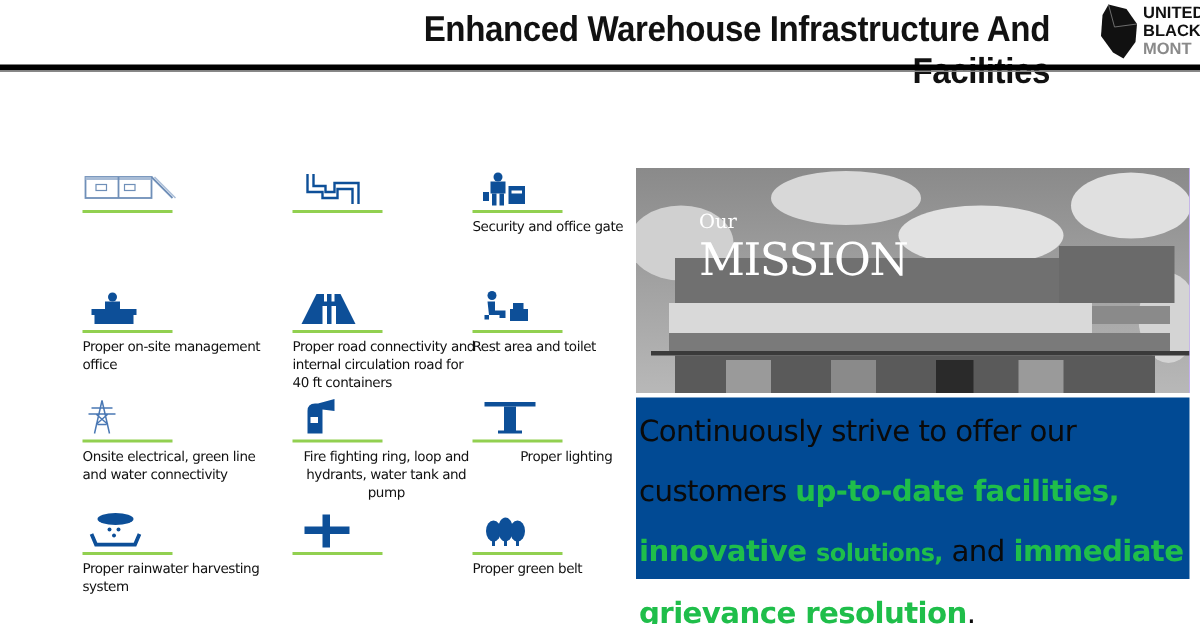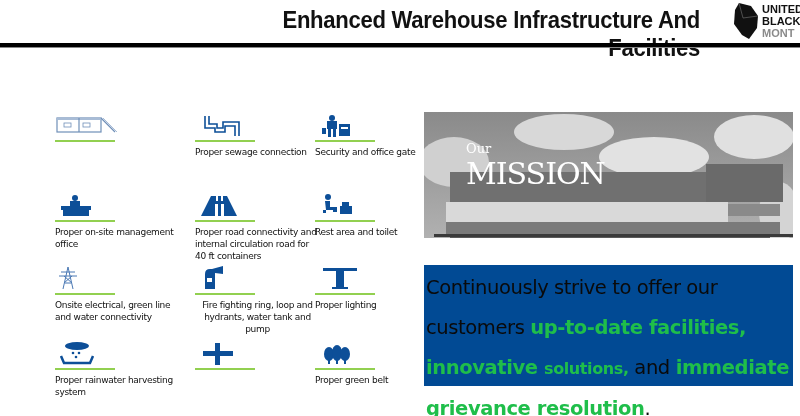--- a/index.html
+++ b/index.html
@@ -12,21 +12,21 @@
   .logo .txt { position:absolute; left:29px; top:1px; font-size:11px; font-weight:bold; line-height:12px; }
   .logo .l1,.logo .l2 { color:#111; }
   .logo .l3 { color:#8a8a8a; }
 
   .item { position:absolute; width:125px; }
   .item .ico { height:26px; width:70px; position:relative; }
   .item .uline { width:60px; height:2px; background:#92d050; margin-top:2px; }
   .item .lbl { font-size:9px; color:#111; line-height:12px; margin-top:4px; font-family:"DejaVu Sans", sans-serif; letter-spacing:-0.3px; }
   svg { display:block; }
 
-  .photo { position:absolute; left:424px; top:112px; width:369px; height:126px; overflow:hidden; background:#8b5cf6; }
+  .photo { position:absolute; left:424px; top:112px; width:369px; height:150px; overflow:hidden; background:#8b5cf6; }
   .mission-box { position:absolute; left:424px; top:265px; width:369px; height:121px; background:#014a94; padding:3px 0 0 2px; }
   .mission-box p { font-size:19.5px; line-height:40px; color:#0a0a0a; font-family:"DejaVu Sans", sans-serif; letter-spacing:-0.4px; }
   .mission-box .g { color:#1fbe4a; font-weight:bold; }
   .mission-box .gs { color:#1fbe4a; font-weight:bold; font-size:16px; }
 </style>
 </head>
 <body>
 
 <div class="title">Enhanced Warehouse Infrastructure And Facilities</div>
 
@@ -59,21 +59,20 @@
   <div class="uline"></div>
 </div>
 
 <div class="item" style="left:195px;top:112px;">
   <div class="ico">
     <svg width="70" height="26" viewBox="0 0 70 26">
       <path d="M10,4 V16 H20 V20 H30 V14 H40 V24 M14,4 V12 H22 V16 H28 V10 H44 V24" fill="none" stroke="#0d4f98" stroke-width="1.6"></path>
     </svg>
   </div>
   <div class="uline"></div>
-  <div class="lbl">Proper sewage connection</div>
 </div>
 
 <div class="item" style="left:315px;top:112px;">
   <div class="ico">
     <svg width="70" height="26" viewBox="0 0 70 26">
       <circle cx="17" cy="6" r="3" fill="#0d4f98"></circle>
       <rect x="12" y="9" width="10" height="8" fill="#0d4f98"></rect>
       <rect x="13" y="17" width="3" height="8" fill="#0d4f98"></rect>
       <rect x="18" y="17" width="3" height="8" fill="#0d4f98"></rect>
       <rect x="7" y="16" width="4" height="6" fill="#0d4f98"></rect>
@@ -140,21 +139,21 @@
   <div class="ico">
     <svg width="70" height="26" viewBox="0 0 70 26">
       <path d="M10,24 V9 Q10,4 15,4 H17 L28,1 V9 L20,8 V24 Z" fill="#0d4f98"></path>
       <rect x="12" y="13" width="5" height="4" fill="#fff"></rect>
     </svg>
   </div>
   <div class="uline"></div>
   <div class="lbl">Fire fighting ring, loop and hydrants, water tank and pump</div>
 </div>
 
-<div class="item" style="left:315px;top:265px;">
+<div class="item" style="left:315px;top:265px;text-align:center;">
   <div class="ico">
     <svg width="70" height="26" viewBox="0 0 70 26">
       <rect x="8" y="3" width="34" height="3" fill="#0d4f98"></rect>
       <path d="M21,6 H29 V22 H33 V24 H17 V22 H21 Z" fill="#0d4f98"></path>
     </svg>
   </div>
   <div class="uline"></div>
   <div class="lbl">Proper lighting</div>
 </div>
 

